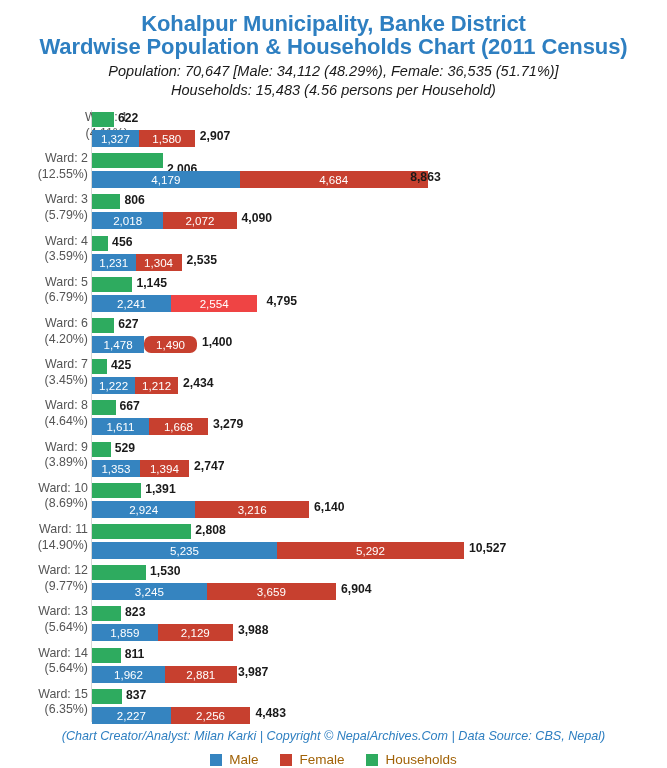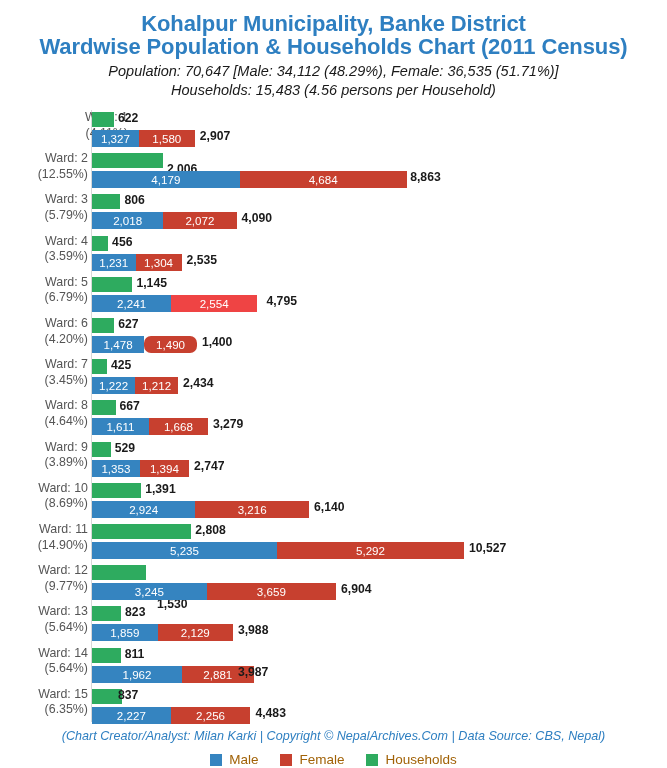--- a/index.html
+++ b/index.html
@@ -171,21 +171,21 @@
         <div class="val-out val-hh" style="left: 25.9815px;">622</div>
         <div class="bar-stack"><span class="seg seg-male" style="width: 46.8962px; background: rgb(53, 132, 192);">1,327</span><span class="seg seg-female" style="width: 55.8372px; background: rgb(199, 64, 47);">1,580</span></div>
         <div class="val-out val-total" style="left: 107.733px;">2,907</div>
       </div>
     </div>
     <div class="row" style="top: 41.2px;">
       <div class="row-label"><span>Ward: 2</span><span class="l2">(12.55%)</span></div>
       <div class="bars">
         <div class="bar-hh" style="width: 70.892px; background: rgb(46, 171, 95);"></div>
         <div class="val-out val-hh" style="left: 74.892px; margin-top: 10px;">2,006</div>
-        <div class="bar-stack"><span class="seg seg-male" style="width: 147.686px; background: rgb(53, 132, 192);">4,179</span><span class="seg seg-female" style="width: 167px; background: rgb(199, 64, 47);">4,684</span></div>
+        <div class="bar-stack"><span class="seg seg-male" style="width: 147.686px; background: rgb(53, 132, 192);">4,179</span><span class="seg seg-female" style="width: 188px; background: rgb(199, 64, 47);">4,684</span></div>
         <div class="val-out val-total" style="left: 318.218px;">8,863</div>
       </div>
     </div>
     <div class="row" style="top: 82.4px;">
       <div class="row-label"><span>Ward: 3</span><span class="l2">(5.79%)</span></div>
       <div class="bars">
         <div class="bar-hh" style="width: 28.484px; background: rgb(46, 171, 95);"></div>
         <div class="val-out val-hh" style="left: 32.484px;">806</div>
         <div class="bar-stack"><span class="seg seg-male" style="width: 71.3161px; background: rgb(53, 132, 192);">2,018</span><span class="seg seg-female" style="width: 73.2245px; background: rgb(199, 64, 47);">2,072</span></div>
         <div class="val-out val-total" style="left: 149.541px;">4,090</div>
@@ -260,48 +260,48 @@
         <div class="bar-hh" style="width: 99.2347px; background: rgb(46, 171, 95);"></div>
         <div class="val-out val-hh" style="left: 103.235px;">2,808</div>
         <div class="bar-stack"><span class="seg seg-male" style="width: 185.005px; background: rgb(53, 132, 192);">5,235</span><span class="seg seg-female" style="width: 187.019px; background: rgb(199, 64, 47);">5,292</span></div>
         <div class="val-out val-total" style="left: 377.024px;">10,527</div>
       </div>
     </div>
     <div class="row" style="top: 453.2px;">
       <div class="row-label"><span>Ward: 12</span><span class="l2">(9.77%)</span></div>
       <div class="bars">
         <div class="bar-hh" style="width: 54.0702px; background: rgb(46, 171, 95);"></div>
-        <div class="val-out val-hh" style="left: 65px; margin-top: 33px;">1,530</div>
+        <div class="val-out val-hh" style="left: 58px;">1,530</div>
         <div class="bar-stack"><span class="seg seg-male" style="width: 114.678px; background: rgb(53, 132, 192);">3,245</span><span class="seg seg-female" style="width: 129.309px; background: rgb(199, 64, 47);">3,659</span></div>
         <div class="val-out val-total" style="left: 248.987px;">6,904</div>
       </div>
     </div>
     <div class="row" style="top: 494.4px;">
       <div class="row-label"><span>Ward: 13</span><span class="l2">(5.64%)</span></div>
       <div class="bars">
         <div class="bar-hh" style="width: 29.0848px; background: rgb(46, 171, 95);"></div>
         <div class="val-out val-hh" style="left: 33.0848px;">823</div>
         <div class="bar-stack"><span class="seg seg-male" style="width: 65.6971px; background: rgb(53, 132, 192);">1,859</span><span class="seg seg-female" style="width: 75.2389px; background: rgb(199, 64, 47);">2,129</span></div>
         <div class="val-out val-total" style="left: 145.936px;">3,988</div>
       </div>
     </div>
     <div class="row" style="top: 535.6px;">
       <div class="row-label"><span>Ward: 14</span><span class="l2">(5.64%)</span></div>
       <div class="bars">
         <div class="bar-hh" style="width: 28.6607px; background: rgb(46, 171, 95);"></div>
         <div class="val-out val-hh" style="left: 32.6607px;">811</div>
-        <div class="bar-stack"><span class="seg seg-male" style="width: 90px; background: rgb(53, 132, 192);">1,962</span><span class="seg seg-female" style="width: 71.5635px; background: rgb(199, 64, 47);">2,881</span></div>
+        <div class="bar-stack"><span class="seg seg-male" style="width: 73px; background: rgb(53, 132, 192);">1,962</span><span class="seg seg-female" style="width: 71.5635px; background: rgb(199, 64, 47);">2,881</span></div>
         <div class="val-out val-total" style="left: 145.901px;">3,987</div>
       </div>
     </div>
     <div class="row" style="top: 576.8px;">
       <div class="row-label"><span>Ward: 15</span><span class="l2">(6.35%)</span></div>
       <div class="bars">
         <div class="bar-hh" style="width: 29.5796px; background: rgb(46, 171, 95);"></div>
-        <div class="val-out val-hh" style="left: 26px;">837</div>
+        <div class="val-out val-hh" style="left: 34px;">837</div>
         <div class="bar-stack"><span class="seg seg-male" style="width: 78.7022px; background: rgb(53, 132, 192);">2,227</span><span class="seg seg-female" style="width: 79.727px; background: rgb(199, 64, 47);">2,256</span></div>
         <div class="val-out val-total" style="left: 163.429px;">4,483</div>
       </div>
     </div>
   </div>
 
 <div class="footer-note">(Chart Creator/Analyst: Milan Karki | Copyright © NepalArchives.Com | Data Source: CBS, Nepal)</div>
 
 <div class="legend" id="chart-legend">
 

